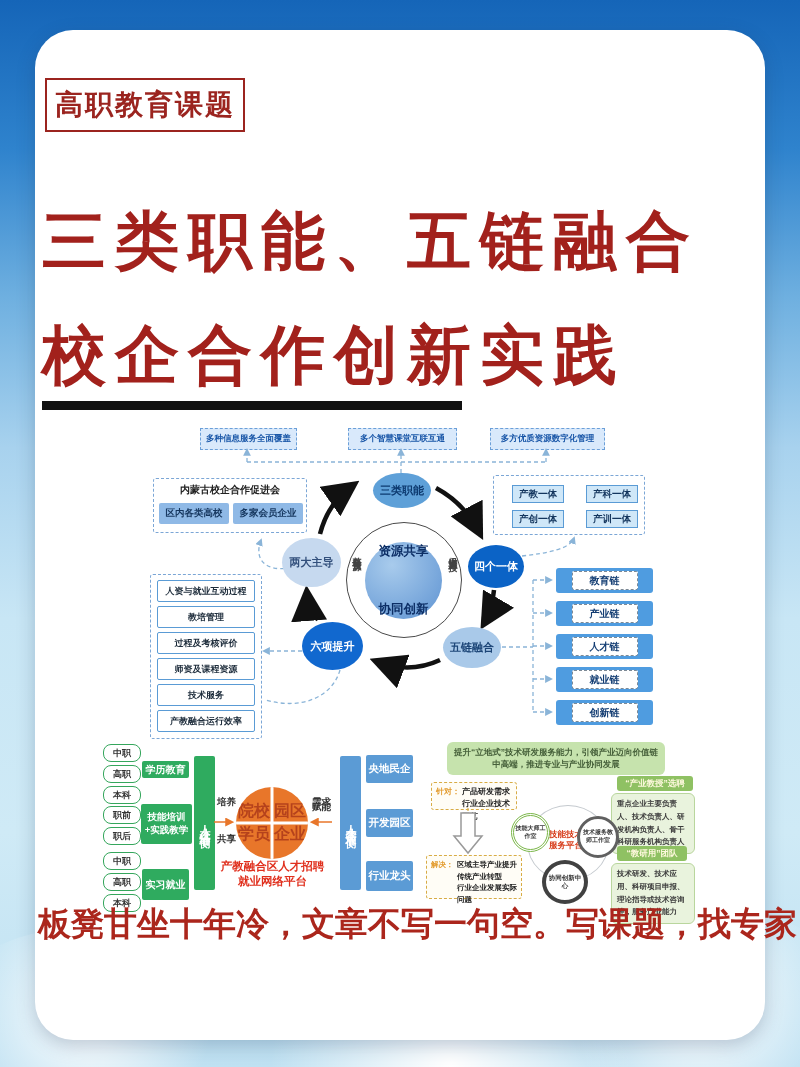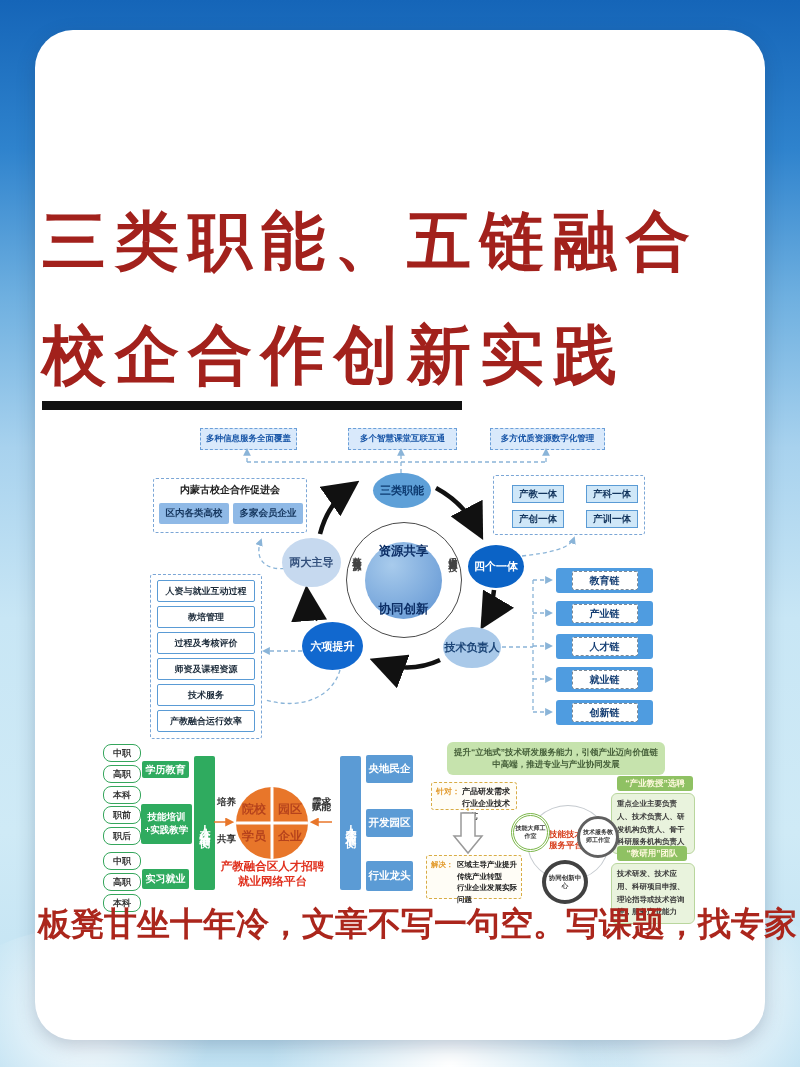--- a/index.html
+++ b/index.html
@@ -40,21 +40,21 @@
   .tag{width:36px;height:16px;background:#fff;border:1.5px solid #35a65c;border-radius:8px;
        color:#333;font-size:9px;font-weight:bold;margin-bottom:3px;}
   .tagcol{left:103px;display:flex;flex-direction:column;}
   .greenlab{background:#2fab5f;color:#fff;font-weight:bold;border-radius:2px;}
   .vbar{width:21px;height:134px;top:756px;color:#fff;border-radius:2px;}
   .vbar span{writing-mode:vertical-lr;text-orientation:upright;font-size:11px;font-weight:bold;letter-spacing:3px;}
   .sidelab{font-size:9.5px;font-weight:bold;color:#333;}
   #hub{left:236px;top:787px;width:72px;height:72px;border-radius:50%;background:#e8762a;overflow:hidden;z-index:2;}
   #hub .vline{position:absolute;left:50%;top:0;width:3px;height:100%;background:#fff;transform:translateX(-50%);}
   #hub .hline{position:absolute;top:50%;left:0;height:3px;width:100%;background:#fff;transform:translateY(-50%);}
-  .quad{position:absolute;width:50%;text-align:center;color:#b5421c;font-size:12px;font-weight:bold;}
+  .quad{position:absolute;width:50%;text-align:center;color:#b5421c;font-size:16px;font-weight:bold;}
   #hubcap{left:205px;top:859px;width:135px;text-align:center;color:#e0301e;font-size:11.5px;font-weight:bold;line-height:1.3;}
   .dembox{left:366px;width:47px;background:#5b9bd5;color:#fff;font-size:10.5px;font-weight:bold;border-radius:2px;}
   
   #headline{left:447px;top:742px;width:218px;background:#c6e3ad;border-radius:6px;color:#46603a;
             font-size:8.5px;font-weight:bold;text-align:center;padding:4px 6px;line-height:1.45;box-sizing:border-box;}
   .ybox{border:1.2px dashed #d8ac45;border-radius:3px;background:#fffdf6;font-size:8px;font-weight:bold;color:#222;
         display:flex;padding:3px 4px;box-sizing:border-box;line-height:1.55;}
   .ybox .lab{color:#e39b2d;flex:0 0 26px;}
   .gcircle{border-radius:50%;background:#fff;text-align:center;font-weight:bold;color:#3a3a3a;z-index:3;
            display:flex;align-items:center;justify-content:center;line-height:1.3;}
@@ -67,20 +67,21 @@
 </head>
 <body>
 
 <div id="stage">
   <div class="snow" style="left:-60px;bottom:-40px;width:300px;height:180px;"></div>
   <div class="snow" style="right:-60px;bottom:-30px;width:320px;height:190px;"></div>
   <div class="snow" style="left:200px;bottom:-60px;width:500px;height:120px;"></div>
 
   <div id="card"></div>
 
+  <div id="badge" class="abs flex">高职教育课题</div>
   <div id="title1" class="abs title">三类职能、五链融合</div>
   <div id="title2" class="abs title">校企合作创新实践</div>
   <div id="underline" class="abs"></div>
 
   <svg id="flows" width="800" height="1067" viewBox="0 0 800 1067">
     <defs>
       <marker id="ah" markerWidth="8" markerHeight="8" refX="6" refY="4" orient="auto">
           <path d="M0,0 L8,4 L0,8 Z" fill="#111"></path>
         </marker>
       <marker id="ab" markerWidth="6" markerHeight="6" refX="4.5" refY="3" orient="auto">
@@ -144,21 +145,21 @@
   </div>
 
   <div id="ring" class="abs"></div>
   <div class="abs vtext" style="left:350px;top:550px;">整合科技资源</div>
   <div class="abs vtext" style="left:446px;top:550px;">促进资源对接</div>
 
   <div class="abs node flex" style="left:373px;top:473px;width:58px;height:35px;background:#5ea0d8;color:#0d3a70;font-size:11px;">三类职能</div>
   <div class="abs node flex" style="left:282px;top:538px;width:59px;height:49px;background:#c6d9ef;color:#33507c;font-size:11px;">两大主导</div>
   <div class="abs node flex" style="left:468px;top:545px;width:56px;height:43px;background:#0b63c6;color:#fff;font-size:11px;">四个一体</div>
   <div class="abs node flex" style="left:302px;top:622px;width:61px;height:48px;background:#1168cf;color:#fff;font-size:11px;">六项提升</div>
-  <div class="abs node flex" style="left:443px;top:627px;width:58px;height:41px;background:#a9c9e9;color:#1c4577;font-size:11px;">技术负责人</div>
+  <div class="abs node flex" style="left:443px;top:627px;width:58px;height:41px;background:#a9c9e9;color:#1c4577;font-size:11px;">五链融合</div>
   <div id="centerNode" class="abs flex">
     <div>资源共享</div>
     <div>协同创新</div>
   </div>
 
   <div class="abs dashbox" style="left:150px;top:574px;width:110px;height:163px;"></div>
   <div class="abs leftitem flex" style="top:580px;">人资与就业互动过程</div>
   <div class="abs leftitem flex" style="top:606px;">教培管理</div>
   <div class="abs leftitem flex" style="top:632px;">过程及考核评价</div>
   <div class="abs leftitem flex" style="top:658px;">师资及课程资源</div>
@@ -195,21 +196,21 @@
   <div class="abs greenlab flex" style="left:141px;top:804px;width:51px;height:40px;font-size:9.5px;flex-direction:column;line-height:1.35;">
     <div>技能培训</div>
     <div>+实践教学</div>
   </div>
 
   <div class="abs tagcol" style="top:852px;">
     <div class="tag flex">中职</div>
     <div class="tag flex">高职</div>
     <div class="tag flex">本科</div>
   </div>
-  <div class="abs greenlab flex" style="left:142px;top:869px;width:47px;height:20px;font-size:10px;">实习就业</div>
+  <div class="abs greenlab flex" style="left:142px;top:869px;width:47px;height:31px;font-size:10px;">实习就业</div>
 
   <div class="abs vbar flex greenlab" style="left:194px;">
     <span>人才供给侧</span>
   </div>
 
   <div class="abs sidelab" style="left:217px;top:796px;">培养</div>
   <div class="abs sidelab" style="left:217px;top:833px;">共享</div>
   <div class="abs sidelab" style="left:312px;top:796px;">需求</div>
   <div class="abs sidelab" style="left:312px;top:801px;">赋能</div>
 

